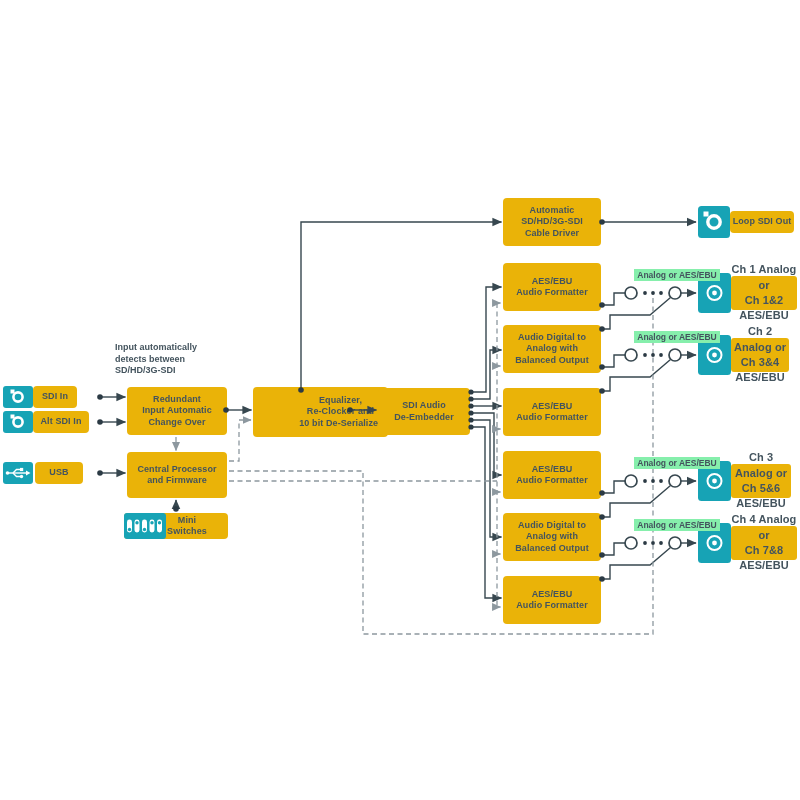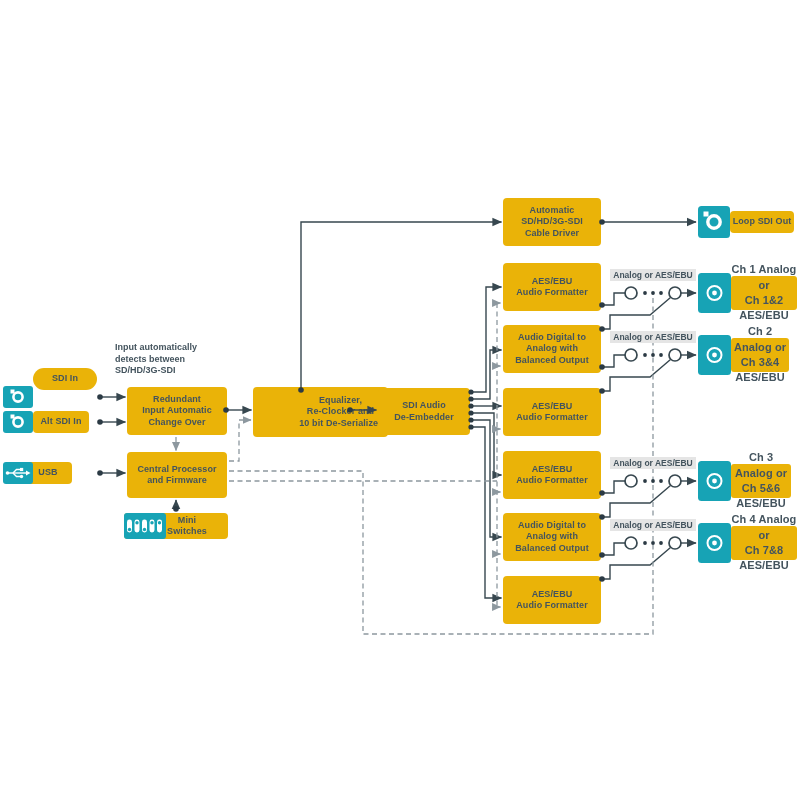--- a/index.html
+++ b/index.html
@@ -4,32 +4,32 @@
 <style>
   html,body{margin:0;padding:0;background:#fff;}
   #canvas{position:relative;width:800px;height:800px;background:#ffffff;overflow:hidden;
           font-family:"Liberation Sans",sans-serif;}
   .box{position:absolute;background:#eab308;border-radius:4px;display:flex;align-items:center;
        justify-content:center;text-align:center;color:#44545e;
        font:700 9px/1.25 "Liberation Sans",sans-serif;white-space:pre-line;letter-spacing:.1px;z-index:1;}
   .out{font-size:11px;line-height:1.4;border-radius:3px;}
   .note{position:absolute;background:transparent;color:#44545e;text-align:left;
         font:700 9px/1.3 "Liberation Sans",sans-serif;white-space:pre-line;z-index:1;}
-  .swlbl{position:absolute;background:#e5e5e5;color:#44545e;text-align:center;
-         font:700 8.5px/1.2 "Liberation Sans",sans-serif;z-index:5;padding:1px 0;}
+  .swlbl{position:absolute;background:#86efac;color:#44545e;text-align:center;
+         font:700 8.5px/1.2 "Liberation Sans",sans-serif;z-index:5;padding:1px 0;margin-left:24px;}
   svg.wires{position:absolute;left:0;top:0;z-index:3;pointer-events:none;}
 </style>
 </head>
 <body>
 
 <div id="canvas">
 
-  <div class="box" style="left:33px;top:368px;width:64px;height:22px;border-radius:11px;">SDI In</div>
+  <div class="box" style="left:33px;top:386px;width:44px;height:22px;">SDI In</div>
   <div class="box" style="left:33px;top:411px;width:56px;height:22px;">Alt SDI In</div>
-  <div class="box" style="left:24px;top:462px;width:48px;height:22px;">USB</div>
+  <div class="box" style="left:35px;top:462px;width:48px;height:22px;">USB</div>
 
   <div class="note" style="left:115px;top:342px;width:124px;">Input automatically
 detects between
 SD/HD/3G-SDI</div>
 
   <div class="box" style="left:127px;top:452px;width:100px;height:46px;">Central Processor
 and Firmware</div>
   <div class="box" style="left:127px;top:387px;width:100px;height:48px;">Redundant
 Input Automatic
 Change Over</div>

